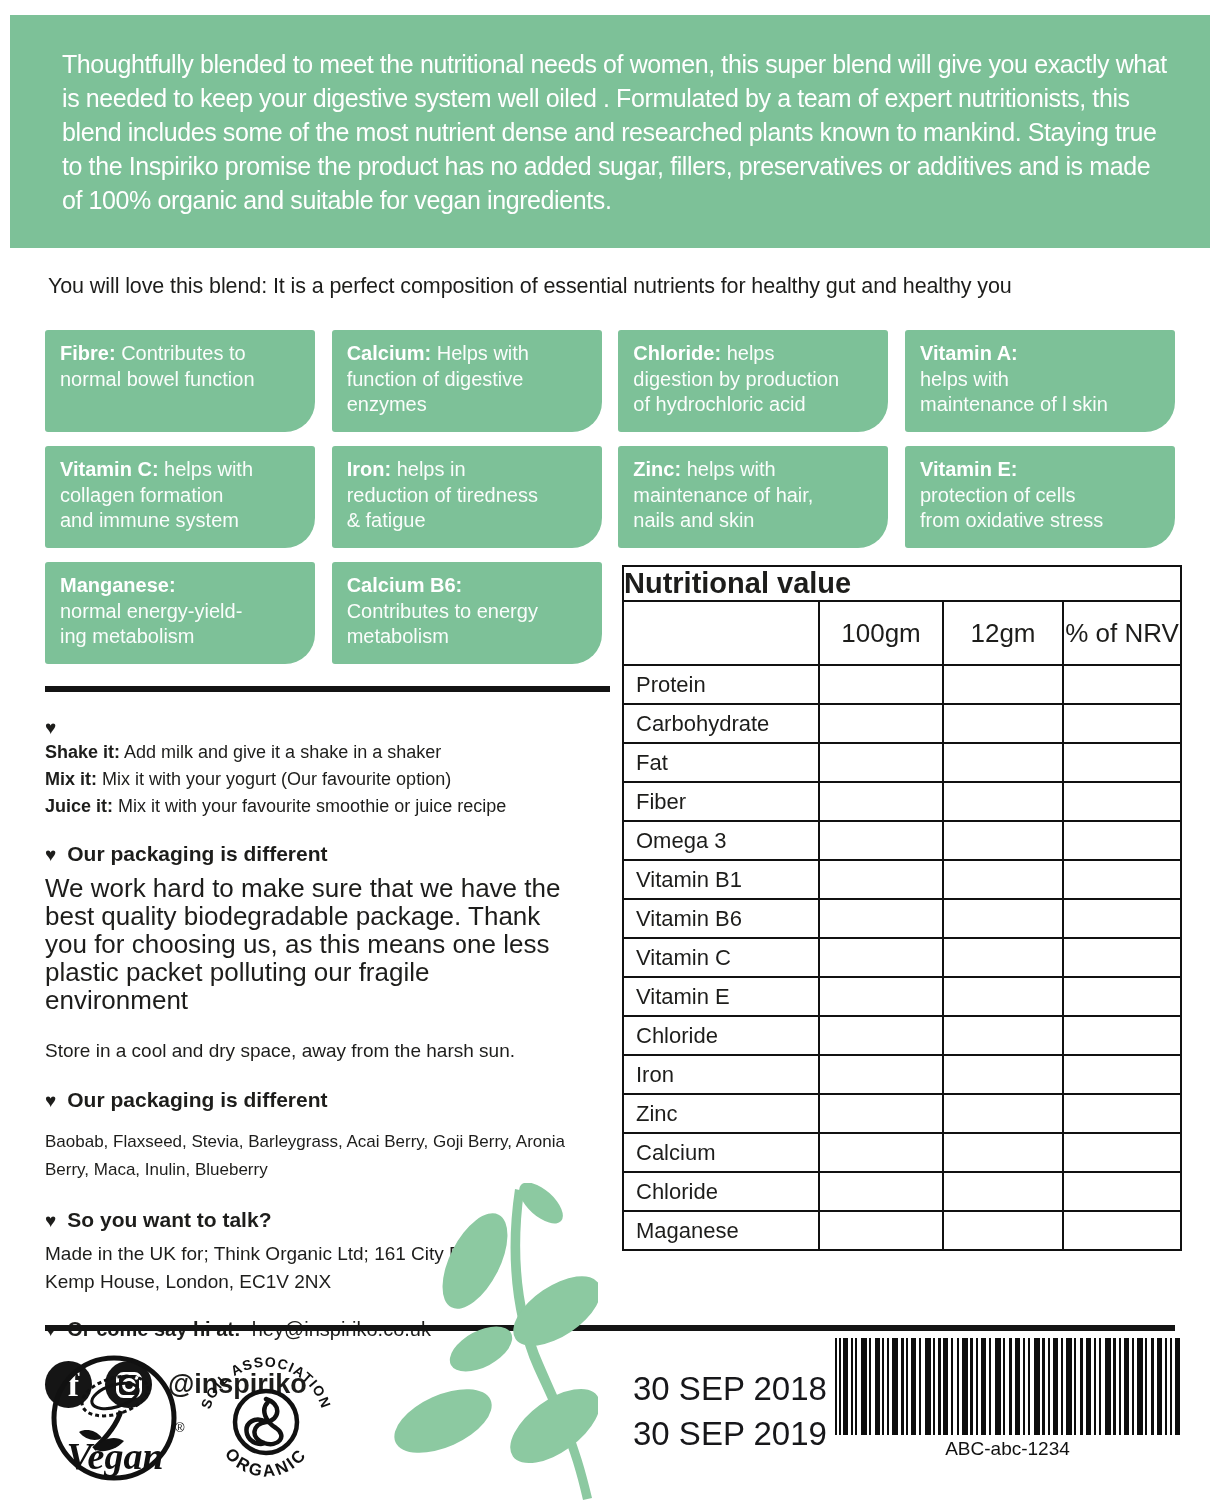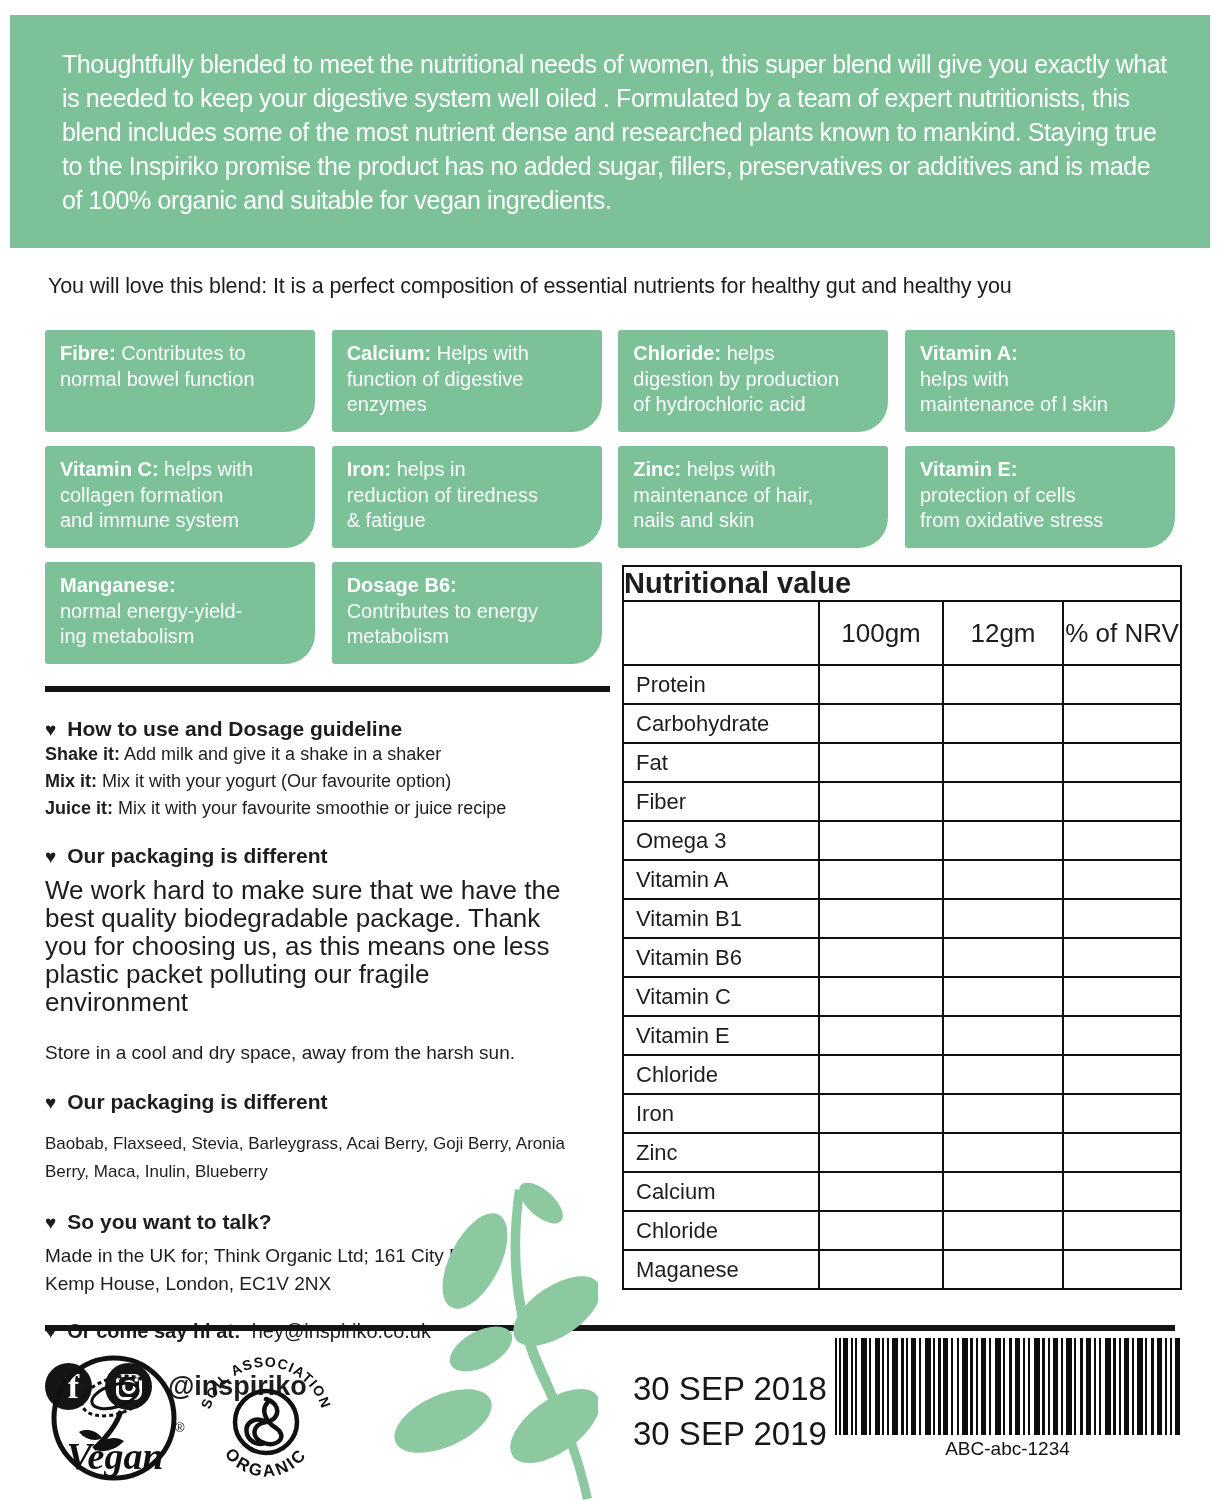--- a/index.html
+++ b/index.html
@@ -85,31 +85,30 @@
 &amp; fatigue</span></div>
   <div class="tile"><b class="tile-title">Zinc:</b> <span class="tile-text">helps with
 maintenance of hair,
 nails and skin</span></div>
   <div class="tile"><b class="tile-title">Vitamin E:</b> <span class="tile-text">
 protection of cells
 from oxidative stress</span></div>
   <div class="tile"><b class="tile-title">Manganese:</b> <span class="tile-text">
 normal energy-yield-
 ing metabolism</span></div>
-  <div class="tile"><b class="tile-title">Dosage B6:</b> <span class="tile-text">
+  <div class="tile"><b class="tile-title">Calcium B6:</b> <span class="tile-text">
 Contributes to energy
 metabolism</span></div>
 </div>
 
 <div class="rule rule-left"></div>
 
 <div class="info-col">
   <div class="sec-h h-usage">
     <span class="heart">♥</span>
-    <span>How to use and Dosage guideline</span>
   </div>
   <div class="usage-line"><b>Shake it:</b> <span>Add milk and give it a shake in a shaker</span></div>
   <div class="usage-line"><b>Mix it:</b> <span>Mix it with your yogurt (Our favourite option)</span></div>
   <div class="usage-line"><b>Juice it:</b> <span>Mix it with your favourite smoothie or juice recipe</span></div>
 
   <div class="sec-h h-pack">
     <span class="heart">♥</span>
     <span>Our packaging is different</span>
   </div>
   <p class="para">We work hard to make sure that we have the best quality biodegradable package. Thank you for choosing us, as this means one less plastic packet polluting our fragile environment</p>
@@ -182,26 +181,20 @@
         <td></td>
       </tr>
   <tr class="nt-row">
         <td class="nt-label">Fiber</td>
         <td></td>
         <td></td>
         <td></td>
       </tr>
   <tr class="nt-row">
         <td class="nt-label">Omega 3</td>
-        <td></td>
-        <td></td>
-        <td></td>
-      </tr>
-  <tr class="nt-row">
-        <td class="nt-label">Vitamin A</td>
         <td></td>
         <td></td>
         <td></td>
       </tr>
   <tr class="nt-row">
         <td class="nt-label">Vitamin B1</td>
         <td></td>
         <td></td>
         <td></td>
       </tr>

